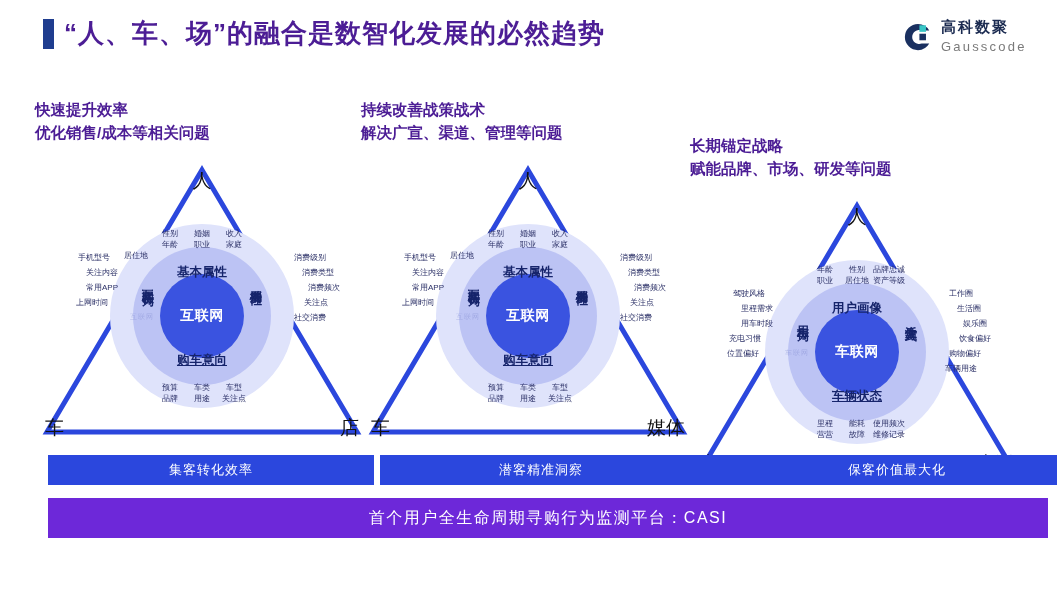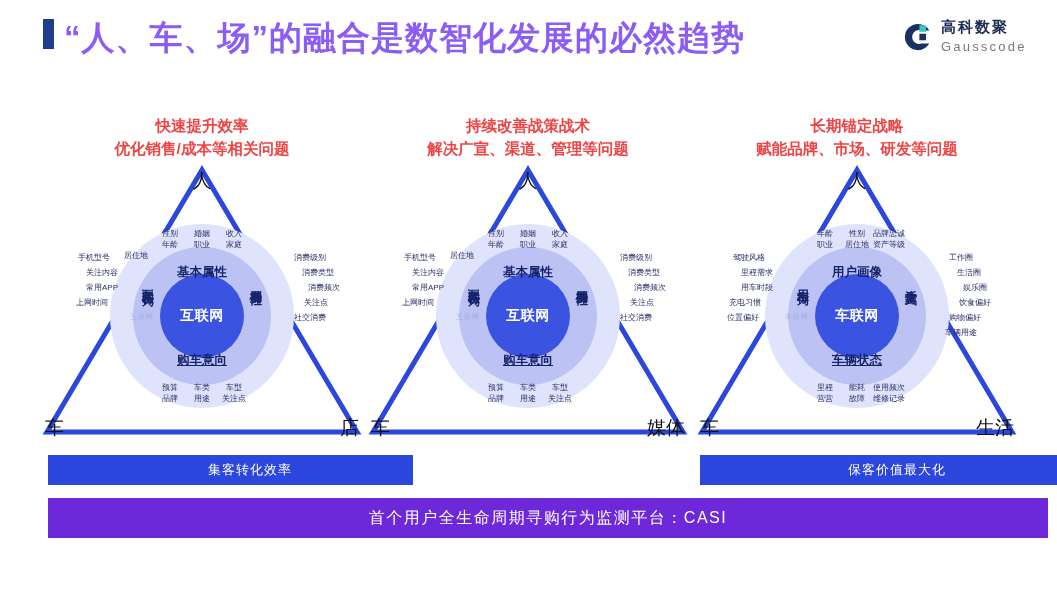--- a/index.html
+++ b/index.html
@@ -9,37 +9,37 @@
     background:#ffffff;
     font-family:"Liberation Sans","DejaVu Sans",sans-serif;
     position:relative;overflow:hidden;
     color:#000;
   }
   
   .header{position:absolute;left:0;top:0;width:1057px;height:66px;}
   .title-bar{position:absolute;left:43px;top:19px;width:11px;height:30px;background:#1f3d8f;}
   .title-text{
     position:absolute;left:64px;top:16px;
-    font-size:33px;font-weight:bold;color:#8b5cf6;
+    font-size:26px;font-weight:bold;color:#4c1d95;
     letter-spacing:1px;white-space:nowrap;
   }
   .logo{position:absolute;left:903px;top:18px;width:140px;height:42px;}
   .logo-mark{position:absolute;left:0;top:4px;width:30px;height:30px;}
   .logo-cn{position:absolute;left:38px;top:0px;font-size:15px;font-weight:bold;color:#1a2a50;letter-spacing:2px;}
   .logo-en{position:absolute;left:38px;top:21px;font-size:13px;color:#7a7a7a;letter-spacing:2.2px;}
 
   
   .col{position:absolute;top:98px;width:334px;height:350px;}
   .col.c1{left:35px;}
   .col.c2{left:361px;}
-  .col.c3{left:690px;}
+  .col.c3{left:690px;margin-top:36px;}
 
   .col-head{
-    position:absolute;left:0;top:16px;width:334px;
-    text-align:center;font-size:15.5px;font-weight:bold;color:#ef4444;
+    position:absolute;left:0;top:0;width:334px;
+    text-align:left;font-size:15.5px;font-weight:bold;color:#4c1d95;
     line-height:23px;
   }
   .col-head span{display:block;}
 
   
   .tri-wrap{position:absolute;left:0;top:58px;width:334px;height:290px;}
   .tri-svg{position:absolute;left:0;top:0;}
   .corner{position:absolute;font-size:19px;color:#111;font-weight:normal;}
   .corner.top{top:12px;left:50%;transform:translateX(-50%);}
   .corner.left{left:10px;bottom:5px;}
@@ -93,21 +93,21 @@
   .sat-col.right div:nth-child(6){margin-left:-10px;}
   .watermark{position:absolute;left:20px;top:88px;font-size:7px;color:#8e97d8;opacity:.55;letter-spacing:1px;}
 
   
   .barrow{position:absolute;left:0;top:455px;width:1057px;height:30px;}
   .bar{
     position:absolute;top:0;height:30px;background:#2b47dd;
     color:#fff;font-size:13px;display:flex;align-items:center;justify-content:center;
     letter-spacing:1px;
   }
-  .bar.b1{left:48px;width:326px;padding-left:39px;}
+  .bar.b1{left:48px;width:326px;}
   .bar.b2{left:380px;width:322px;}
   .bar.b3{left:700px;width:394px;}
   .bottom-bar{
     position:absolute;left:48px;top:498px;width:1000px;height:40px;
     background:#6d28d9;color:#fff;font-size:16px;
     display:flex;align-items:center;justify-content:center;letter-spacing:1.5px;
   }
 </style>
 </head>
 <body>
@@ -270,16 +270,17 @@
           <div>购物偏好</div>
           <div>车辆用途</div>
         </div>
       <div class="watermark">车联网</div>
     </div>
   </div>
 </div>
 
 <div class="barrow">
   <div class="bar b1">集客转化效率</div>
+  <div class="bar b2">潜客精准洞察</div>
   <div class="bar b3">保客价值最大化</div>
 </div>
 
 <div class="bottom-bar">首个用户全生命周期寻购行为监测平台：CASI</div>
 
 </body></html>

